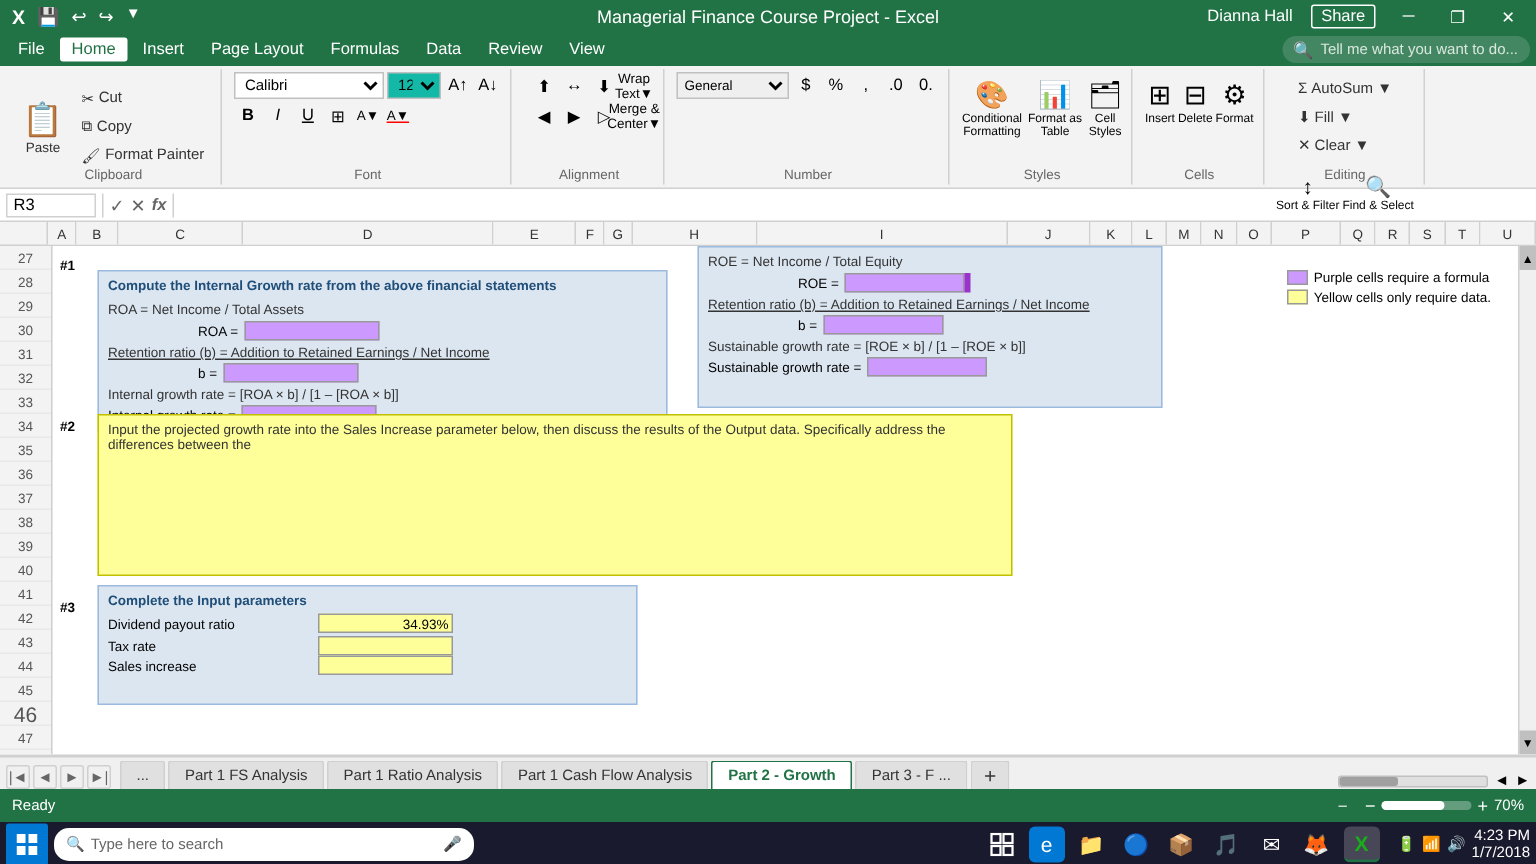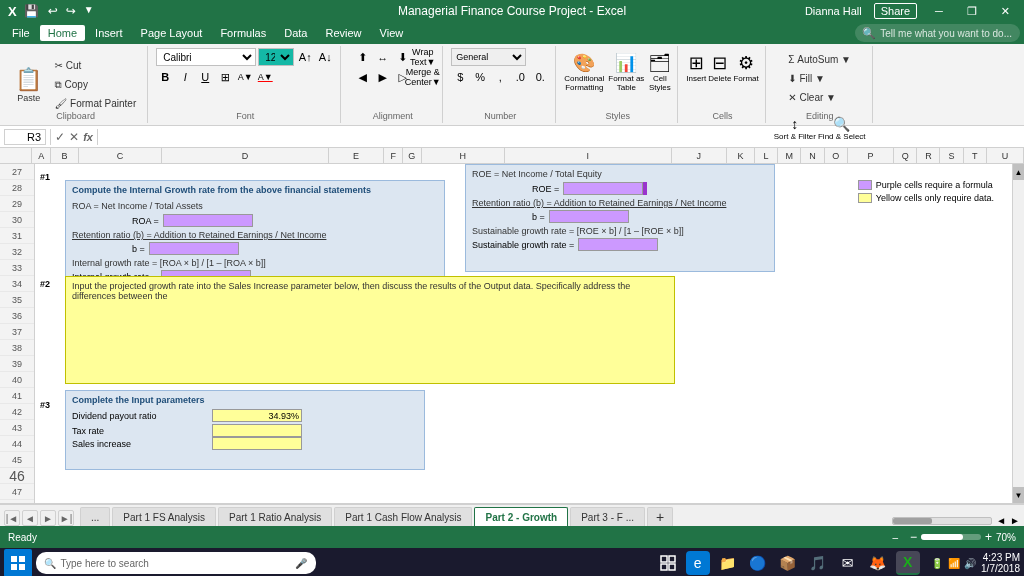--- a/index.html
+++ b/index.html
@@ -126,26 +126,26 @@
       height: 22px;
       background: white;
       border-bottom: 1px solid #d0d0d0;
       display: flex;
       align-items: center;
       padding: 0 4px;
       gap: 4px;
       font-size: 11px;
     }
     .cell-ref {
-      width: 42px;
+      width: 60px;
       border: 1px solid #d0d0d0;
       height: 16px;
       padding: 0 4px;
       font-size: 11px;
-      text-align: right;
+      text-align: left;
     }
     .formula-divider { width: 1px; height: 16px; background: #d0d0d0; }
     .formula-input { flex: 1; border: none; outline: none; font-size: 11px; }
 
     
     .col-headers {
       height: 16px;
       background: #f3f3f3;
       border-bottom: 1px solid #d0d0d0;
       display: flex;
@@ -371,21 +371,21 @@
         <button class="format-btn">◀</button>
         <button class="format-btn">▶</button>
         <button class="format-btn">▷</button>
         <button class="format-btn" style="font-size:9px;">Merge &amp; Center▼</button>
       </div>
     </div>
     <span class="ribbon-group-label">Alignment</span>
   </div>
 
   <div class="ribbon-group" style="min-width:80px;">
-    <div style="padding-bottom:10px;display:flex;flex-direction:column;gap:2px;">
+    <div style="padding-bottom:10px;display:flex;flex-direction:row;gap:2px;">
       <select style="height:18px;font-size:9px;border:1px solid #c0c0c0;width:75px;">
         <option>General</option>
       </select>
       <div style="display:flex;gap:2px;">
         <button class="format-btn">$</button>
         <button class="format-btn">%</button>
         <button class="format-btn">,</button>
         <button class="format-btn">.0</button>
         <button class="format-btn">0.</button>
       </div>

